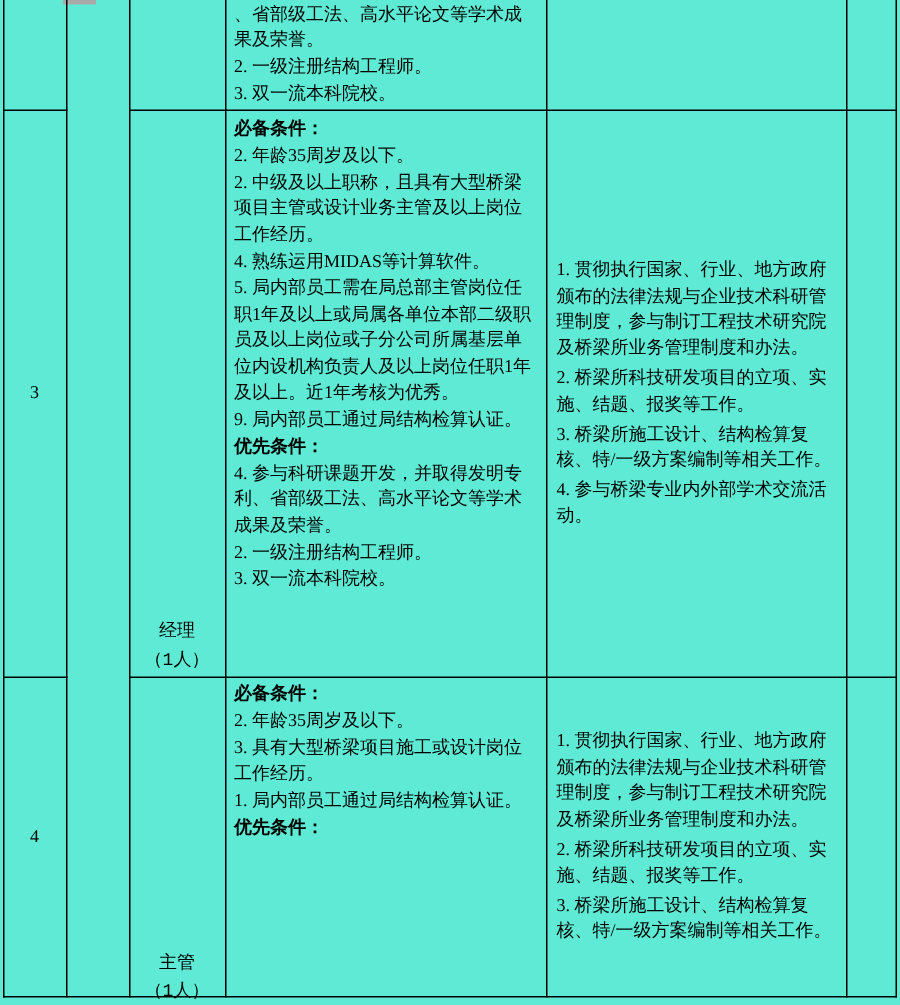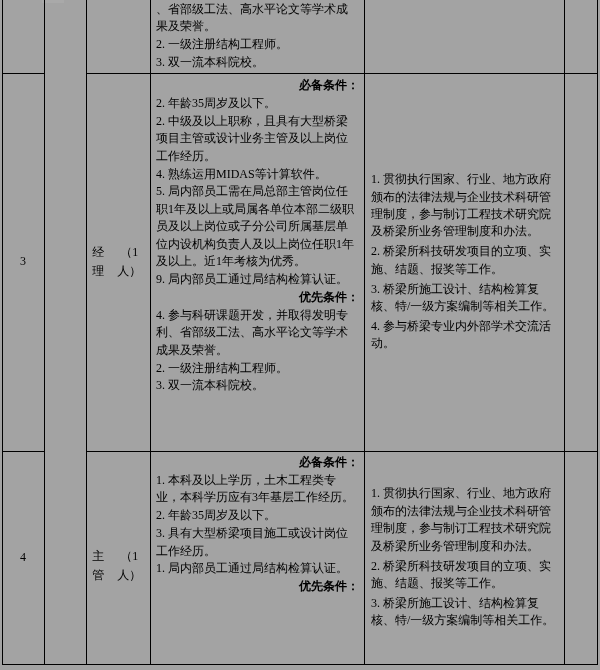--- a/index.html
+++ b/index.html
@@ -2,33 +2,33 @@
 <html><head>
 <meta charset="utf-8">
 <style>
   * { margin:0; padding:0; box-sizing:border-box; }
   html,body { background:#ffffff; }
   body {
     width:600px; height:670px;
     font-family:"Liberation Serif","DejaVu Serif",serif;
     color:#000;
   }
-  .stage { position:relative; width:600px; height:670px; background:#a3a3a3; overflow:hidden; }
+  .stage { position:relative; width:600px; height:670px; background:#5eead4; overflow:hidden; }
 
   
   .vline { position:absolute; width:1px; top:0; height:665px; background:#000; }
   .hline { position:absolute; height:1px; background:#000; }
 
   
   .cell { position:absolute; font-size:12px; line-height:17.4px; overflow:hidden; }
   .req-cell { padding:3px 4px 0 5px; text-align:left; }
   .para { margin:0 0 0.5px 0; }
-  .hdr { font-weight:bold;text-align:right; }
+  .hdr { font-weight:bold; }
   .center-cell { display:flex; align-items:center; justify-content:center; text-align:center; }
-  .pos-cell { display:flex; flex-direction:row; align-items:center; justify-content:flex-end; text-align:center; }
+  .pos-cell { display:flex; flex-direction:column; align-items:center; justify-content:flex-end; text-align:center;font-family:Liberation Mono, monospace; }
   .pos-line { line-height:19px; }
   .duty-cell { display:flex; flex-direction:column; justify-content:center; padding:0 4px 0 6px; }
   .duty-cell .para { margin:2.5px 0; }
 
   .artifact { position:absolute; left:42px; top:0; width:22px; height:3px; background:#a9a9a9; }
 </style>
 </head>
 <body>
 
 <div class="stage">
@@ -97,21 +97,20 @@
   </div>
 
   <div class="cell pos-cell" style="left:87px;top:460px;width:62px;height:211px;">
     <span class="pos-line">主管</span>
     <span class="pos-line">（1人）</span>
   </div>
 
   <div class="cell req-cell" style="left:151px;top:452px;width:212px;height:211px;padding-top:2px;">
     <p class="para hdr">必备条件：</p>
     <div>
-        <p class="para">1. 本科及以上学历，土木工程类专业，本科学历应有3年基层工作经历。</p>
         <p class="para">2. 年龄35周岁及以下。</p>
         <p class="para">3. 具有大型桥梁项目施工或设计岗位工作经历。</p>
         <p class="para">1. 局内部员工通过局结构检算认证。</p>
       </div>
     <p class="para hdr">优先条件：</p>
   </div>
 
   <div class="cell duty-cell" style="left:365px;top:452px;width:198px;height:211px;">
     <div>
         <p class="para">1. 贯彻执行国家、行业、地方政府颁布的法律法规与企业技术科研管理制度，参与制订工程技术研究院及桥梁所业务管理制度和办法。</p>

